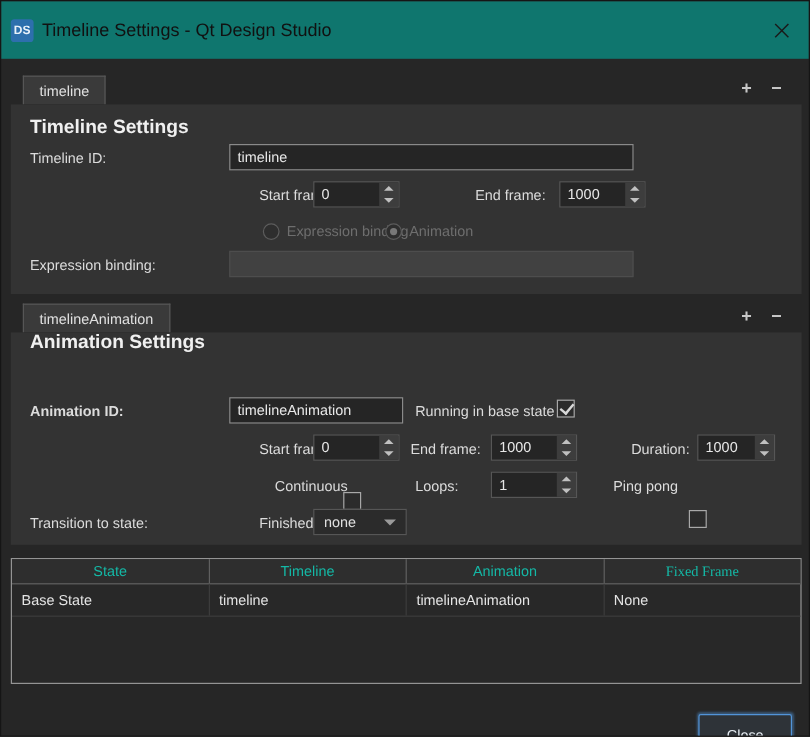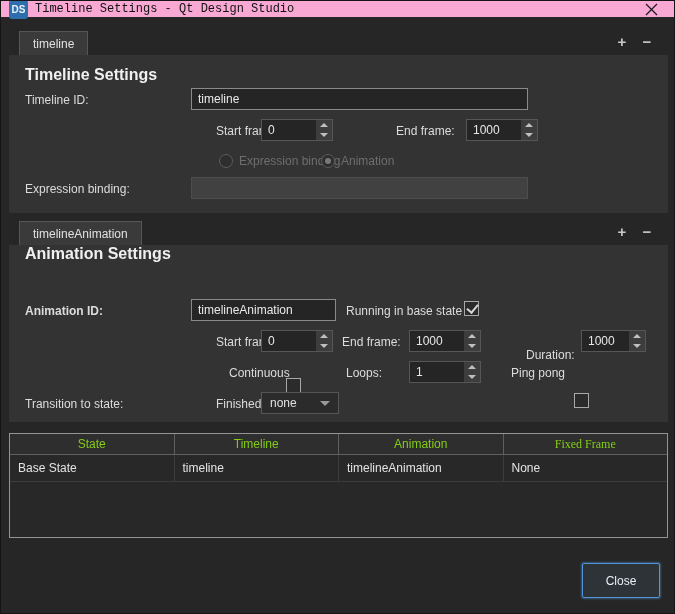--- a/index.html
+++ b/index.html
@@ -9,32 +9,32 @@
   .dialog {
     width: 675px; height: 614px;
     background: #262626;
     border: 1px solid #151515;
     position: relative;
     overflow: hidden;
   }
 
   
   .titlebar {
-    height: 16px; background: #f9a8d4;
+    height: 48px; background: #0f766e;
     display: flex; align-items: center;
     padding: 0 0 0 8px;
   }
   .app-icon {
     width: 19px; height: 19px; border-radius: 3px;
     background: #2d6fad; color: #e8f1fa;
     font-size: 10px; font-weight: bold;
     display: flex; align-items: center; justify-content: center;
     margin-right: 7px;
   }
-  .win-title { font-size: 12px; color: #111111; flex: 1; font-family: Liberation Mono, monospace; }
+  .win-title { font-size: 15px; color: #111111; flex: 1; }
   .close-btn {
     width: 45px; height: 32px;
     display: flex; align-items: center; justify-content: center;
     cursor: pointer;
   }
   .close-btn svg { display: block; }
 
   
   .body { padding: 0 8px; }
 
@@ -134,21 +134,21 @@
   }
 
   
   .state-table {
     margin-top: 11px; width: 659px; height: 105px;
     border: 1px solid #949494; background: #282828;
     display: flex; flex-direction: column;
   }
   .thead { display: flex; height: 21px; background: #2e2e2e; border-bottom: 1px solid #606060; }
   .th {
-    flex: 1; font-size: 12px; color: #84cc16;
+    flex: 1; font-size: 12px; color: #14b8a6;
     display: flex; align-items: center; justify-content: center;
     border-right: 1px solid #606060;
   }
   .th:last-child { border-right: none; font-family: Liberation Serif, serif; }
   .trow { display: flex; height: 27px; border-bottom: 1px solid #3c3c3c; }
   .td {
     flex: 1; font-size: 12px; color: #e4e4e4;
     display: flex; align-items: center; padding: 0 8px;
     border-right: 1px solid #3c3c3c;
   }
@@ -258,21 +258,21 @@
           </div>
         </div>
         <div class="abs lbl" style="left:333px; top:90px;">End frame:</div>
         <div class="abs spinbox" style="left:400px; top:85px; width:72px;">
           <input class="spin-input" value="1000" style="">
           <div class="spin-btns">
             <div class="spin-btn up"></div>
             <div class="spin-btn down"></div>
           </div>
         </div>
-        <div class="abs lbl" style="left:517px; top:103px;">Duration:</div>
+        <div class="abs lbl" style="left:517px; top:90px;">Duration:</div>
         <div class="abs spinbox" style="left:572px; top:85px; width:65px;">
           <input class="spin-input" value="1000" style="">
           <div class="spin-btns">
             <div class="spin-btn up"></div>
             <div class="spin-btn down"></div>
           </div>
         </div>
 
         <div class="abs lbl" style="left:220px; top:121px;">Continuous</div>
         <div class="abs checkbox" style="left:277px; top:118px;"></div>

